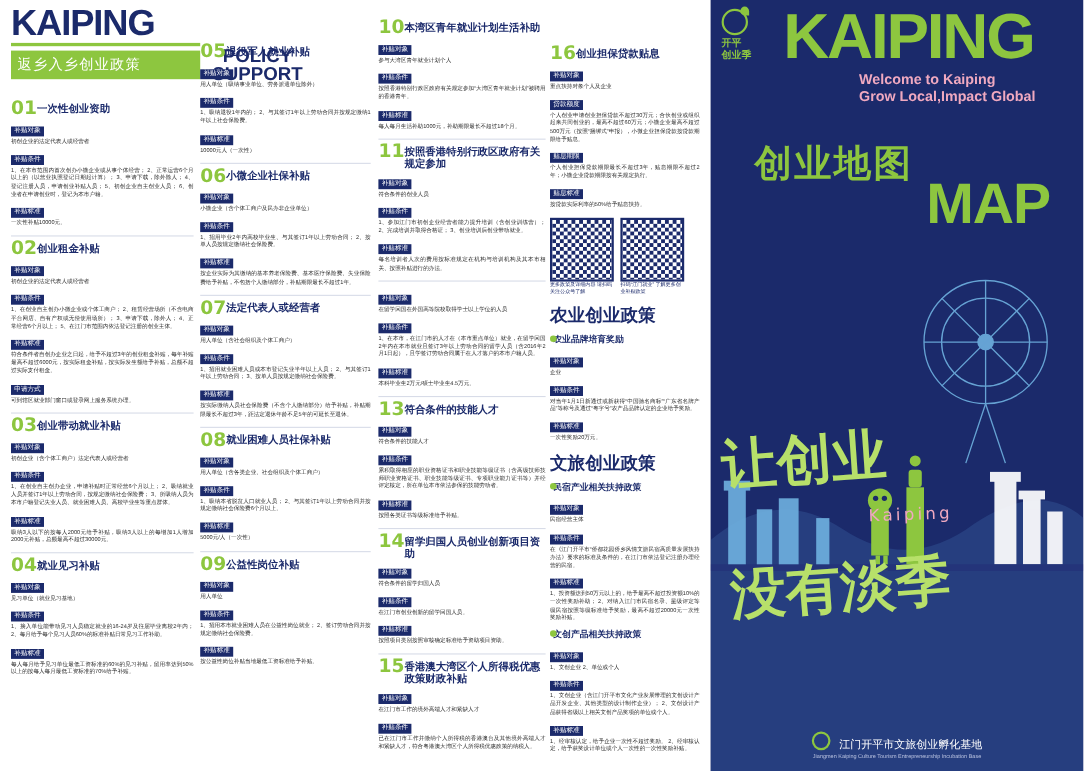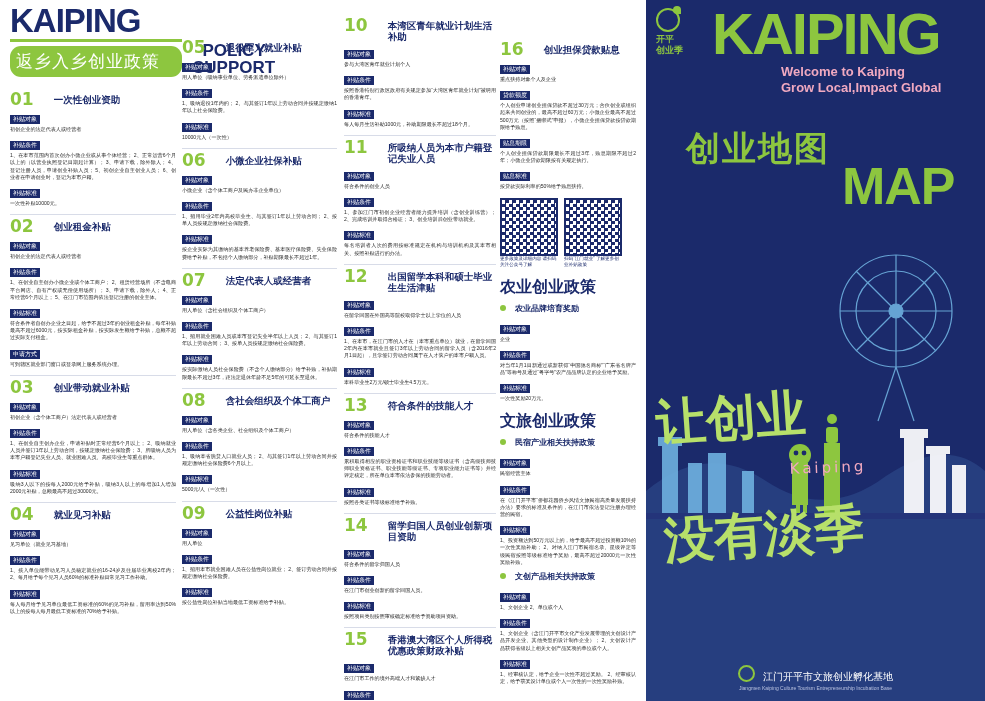--- a/index.html
+++ b/index.html
@@ -22,30 +22,30 @@
   .col3{left:344px;width:160px;}
   .col4{left:500px;width:142px;margin-top:24px;}
 
   .brandblock{position:absolute;left:10px;top:4px;width:180px;}
   .brand-title{
     font-size:33px;font-weight:bold;color:#1b2a6b;letter-spacing:-1px;
     line-height:34px;
   }
   .brand-rule{height:3px;background:#8dc63f;width:172px;margin-top:1px;}
   .brand-sub{
-    margin-top:4px;background:#8dc63f;color:#ffffff;font-size:17px;
-    padding:4px 6px;width:160px;letter-spacing:1px;border-radius:11px;
+    margin-top:4px;background:#8dc63f;color:#ffffff;font-size:13px;
+    padding:4px 6px;width:160px;letter-spacing:1px;
   }
   .policy-support{
     position:absolute;left:193px;top:42px;color:#1b2a6b;font-weight:bold;
     font-size:17px;line-height:17px;letter-spacing:0px;text-align:center;
   }
 
   .item{margin-bottom:7px;}
-  .item-head{display:flex;align-items:flex-start;gap:20px;}
+  .item-head{display:flex;align-items:flex-start;gap:0;}
   .num{
     color:#8dc63f;font-size:17px;font-weight:bold;line-height:15px;
     font-family:"DejaVu Sans", sans-serif;
   }
   .item-title{
     color:#1b2a6b;font-size:9.5px;font-weight:bold;line-height:11px;
     padding-top:2px;
   }
   .tag{
     display:inline-block;background:#1b2a6b;color:#fff;font-size:6px;
@@ -55,21 +55,21 @@
     color:#2a2a2a;font-size:5.1px;line-height:7.2px;margin:0;
     text-align:justify;
   }
   .sep{height:1px;background:#d8dce8;margin:5px 0 4px 0;}
 
   .sec-head{
     color:#1b2a6b;font-size:16px;font-weight:bold;margin:9px 0 4px 0;
   }
   .sub-head{
     color:#1b2a6b;font-size:8px;font-weight:bold;margin:5px 0 3px 0;
-    padding-left:15px;position:relative;
+    padding-left:3px;position:relative;
   }
   .sub-head:before{
     content:"";position:absolute;left:0;top:2px;width:6px;height:6px;
     border-radius:50%;background:#8dc63f;
   }
 
   
   .right-panel{
     position:absolute;left:646px;top:0;width:339px;height:701px;
     background:#1b2a6b;overflow:hidden;
@@ -262,21 +262,21 @@
           <div class="body-txt">1、招用就业困难人员或本市登记失业半年以上人员；
 2、与其签订1年以上劳动合同；
 3、按单人员按规定缴纳社会保险费。</div>
           <span class="tag">补贴标准</span>
           <div class="body-txt">按实际缴纳人员社会保险费（不含个人缴纳部分）给予补贴，补贴期限最长不超过3年，距法定退休年龄不足5年的可延长至退休。</div>
         </div>
         <div class="sep"></div>
         <div class="item">
           <div class="item-head">
               <span class="num">08</span>
-              <span class="item-title">含社会组织及个体工商户</span>
+              <span class="item-title">就业困难人员社保补贴</span>
             </div>
           <span class="tag">补贴对象</span>
           <div class="body-txt">用人单位（含各类企业、社会组织及个体工商户）</div>
           <span class="tag">补贴条件</span>
           <div class="body-txt">1、吸纳本省脱贫人口就业人员；
 2、与其签订1年以上劳动合同并按规定缴纳社会保险费6个月以上。</div>
           <span class="tag">补贴标准</span>
           <div class="body-txt">5000元/人（一次性）</div>
         </div>
         <div class="sep"></div>
@@ -307,37 +307,33 @@
           <div class="body-txt">参与大湾区青年就业计划个人</div>
           <span class="tag">补贴条件</span>
           <div class="body-txt">按照香港特别行政区政府有关规定参加“大湾区青年就业计划”被聘用的香港青年。</div>
           <span class="tag">补贴标准</span>
           <div class="body-txt">每人每月生活补助1000元，补助期限最长不超过18个月。</div>
         </div>
         <div class="sep"></div>
         <div class="item">
           <div class="item-head">
               <span class="num">11</span>
-              <span class="item-title">所吸纳人员为本市户籍登记失业人员</span>
+              <span class="item-title">按照香港特别行政区政府有关规定参加</span>
             </div>
           <span class="tag">补贴对象</span>
           <div class="body-txt">符合条件的创业人员</div>
           <span class="tag">补贴条件</span>
           <div class="body-txt">1、参加江门市初创企业经营者能力提升培训（含创业训练营）；
 2、完成培训并取得合格证；
 3、创业培训后创业带动就业。</div>
           <span class="tag">补贴标准</span>
           <div class="body-txt">每名培训者人次的费用按标准规定在机构与培训机构及其本市相关、按照补贴进行的办法。</div>
         </div>
         <div class="sep"></div>
         <div class="item">
-          <div class="item-head">
-              <span class="num">12</span>
-              <span class="item-title">出国留学本科和硕士毕业生生活津贴</span>
-            </div>
           <span class="tag">补贴对象</span>
           <div class="body-txt">在留学回国在外国高等院校取得学士以上学位的人员</div>
           <span class="tag">补贴条件</span>
           <div class="body-txt">1、在本市，在江门市的人才在（本市重点单位）就业，在留学回国2年内在本市就业且签订3年以上劳动合同的留学人员（含2016年2月1日起），且学签订劳动合同属于在人才落户的本市户籍人员。</div>
           <span class="tag">补贴标准</span>
           <div class="body-txt">本科毕业生2万元/硕士毕业生4.5万元。</div>
         </div>
         <div class="sep"></div>
         <div class="item">
           <div class="item-head">

